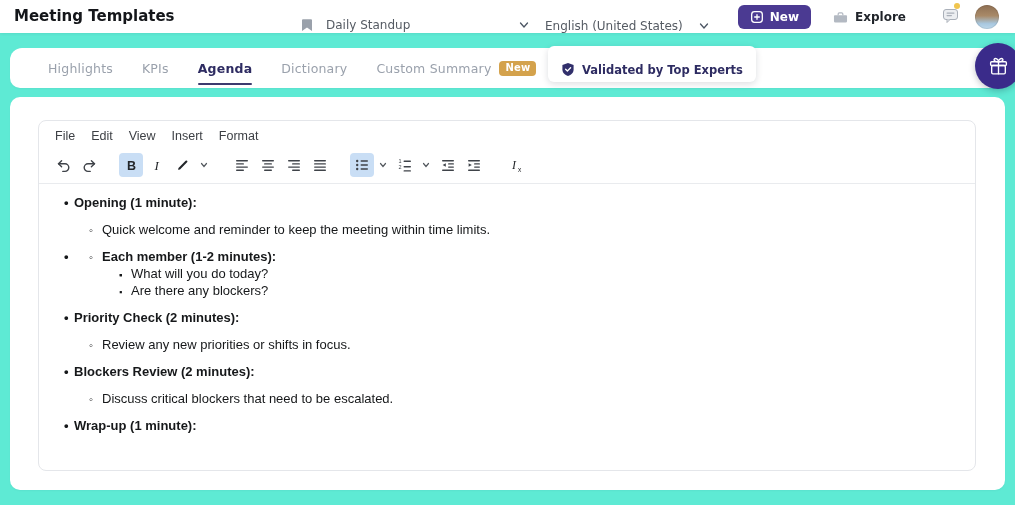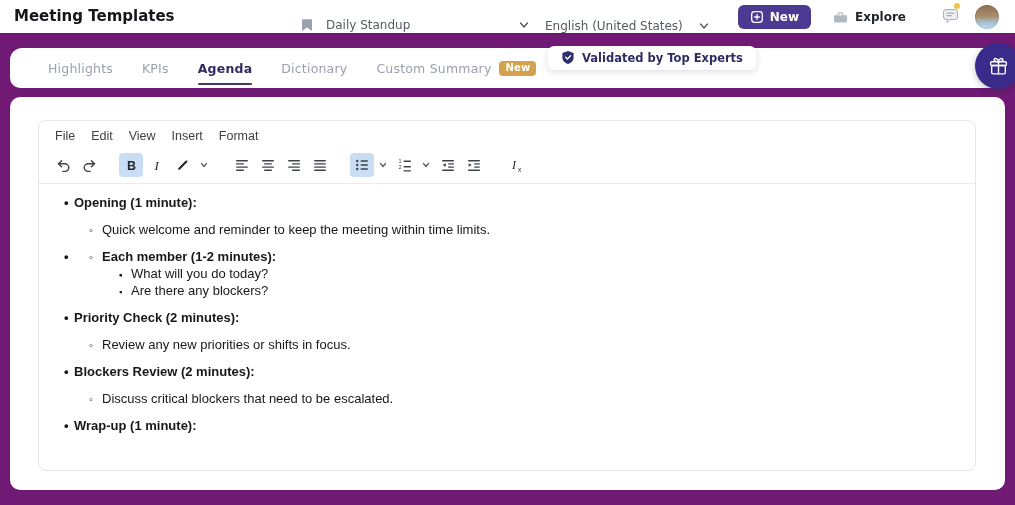--- a/index.html
+++ b/index.html
@@ -1,19 +1,19 @@
 <!DOCTYPE html>
 <html><head>
 <meta charset="utf-8">
 <style>
   * { margin:0; padding:0; box-sizing:border-box; }
   html,body { width:1015px; height:505px; }
   .page {
     position:relative; width:1015px; height:505px; overflow:hidden;
-    background:#701a75; font-family:"DejaVu Sans","Liberation Sans",sans-serif;
+    background:#5eead4; font-family:"DejaVu Sans","Liberation Sans",sans-serif;
   }
   
   .app-header {
     position:absolute; left:0; top:0; width:1015px; height:33px; background:#ffffff;
     box-shadow:0 1px 3px rgba(16,24,40,.07); z-index:10;
   }
   .page-title { position:absolute; left:14px; top:7px; font-size:15px; font-weight:700; color:#14161a; }
   .hdr-center { position:absolute; left:300px; top:0; height:33px; display:flex; align-items:flex-end; }
   .select { display:flex; align-items:center; cursor:pointer; }
   .select-template { width:230px; }
@@ -48,21 +48,21 @@
     border-radius:12px 12px 10px 10px; box-shadow:0 1px 2px rgba(16,24,40,.04); z-index:2;
   }
   .tabs { display:flex; align-items:center; height:100%; padding-left:38px; gap:29px; }
   .tab { position:relative; display:flex; align-items:center; gap:8px; font-size:12.5px; color:#9aa1ac; cursor:pointer; letter-spacing:.2px; }
   .tab.active { color:#2e2c62; font-weight:700; }
   .tab.active::after { content:""; position:absolute; left:0; right:0; bottom:-9px; height:2px; background:#3c3a6e; border-radius:1px; }
   .badge-new { background:#d4a24c; color:#fff; font-size:10px; font-weight:600; border-radius:4px; padding:2px 6px 3px; line-height:1; }
   
   .validated {
     position:absolute; left:548px; top:46px; z-index:6; display:flex; align-items:center; gap:7px;
-    background:#fff; border-radius:6px; padding:4px 13px 5px; box-shadow:0 2px 7px rgba(16,24,40,.14);
+    background:#fff; border-radius:6px; padding:16px 13px 5px; box-shadow:0 2px 7px rgba(16,24,40,.14);
     font-size:11.5px; font-weight:600; color:#2e2c62;
   }
   
   .gift-fab {
     position:absolute; left:975px; top:43px; width:46px; height:46px; border-radius:50%;
     background:#3a2b8a; z-index:7; display:flex; align-items:center; justify-content:center; cursor:pointer;
     box-shadow:0 2px 6px rgba(16,24,40,.25);
   }
   
   .main-card {

